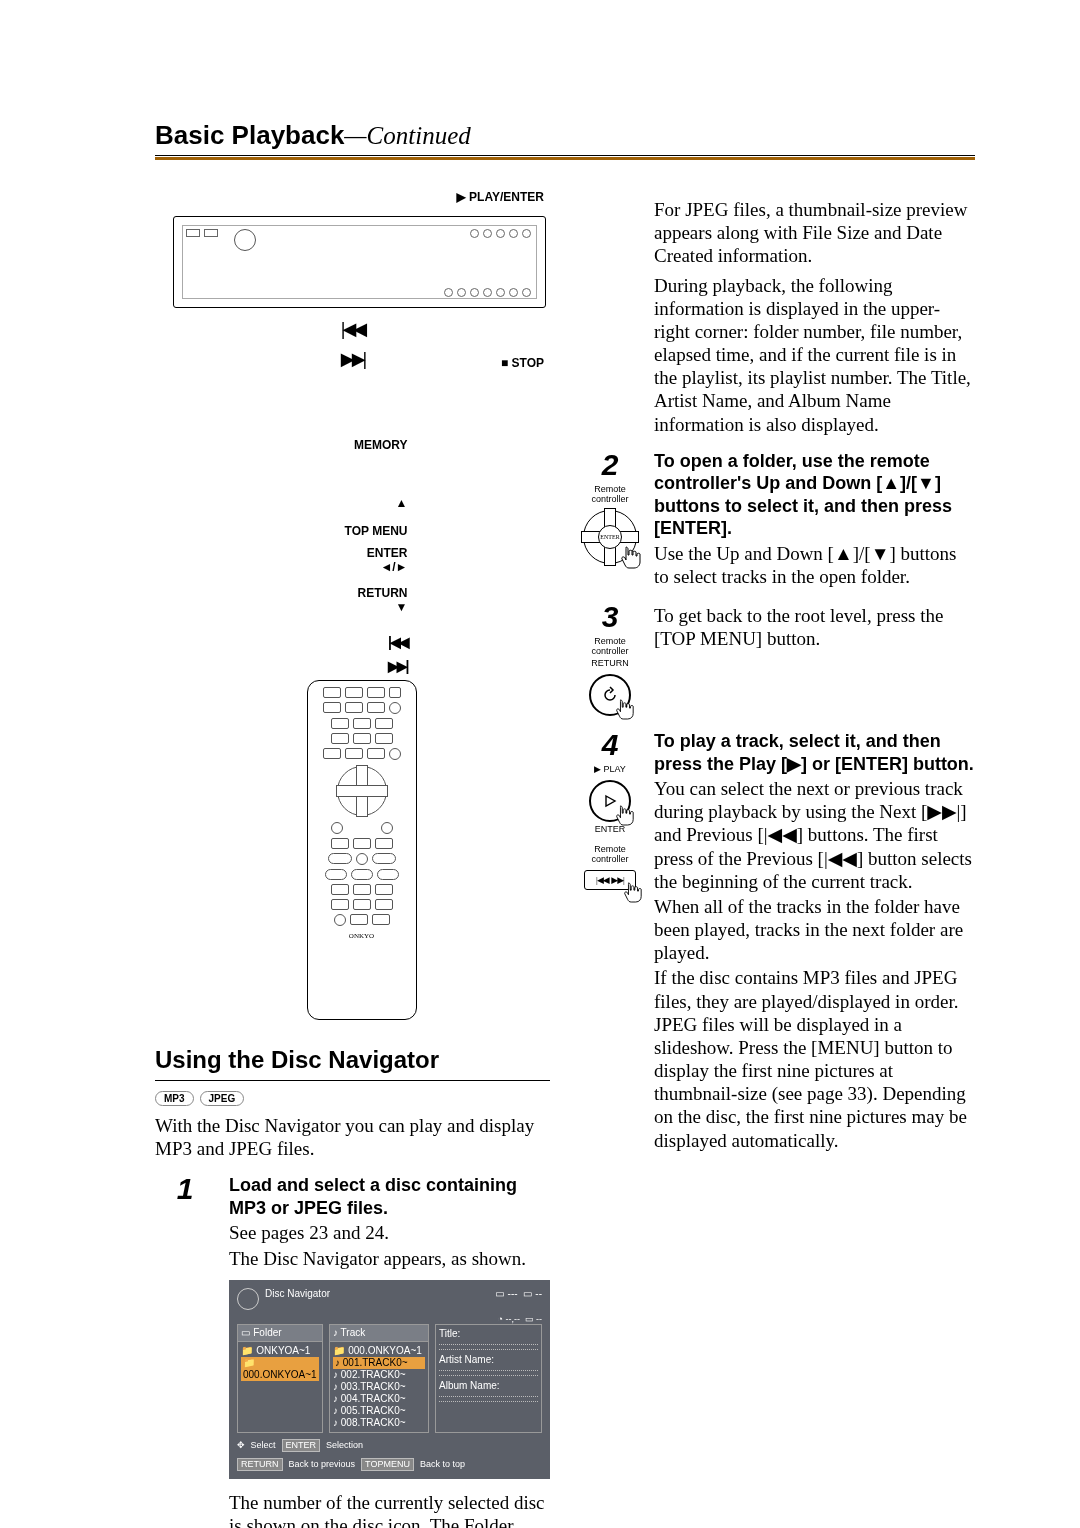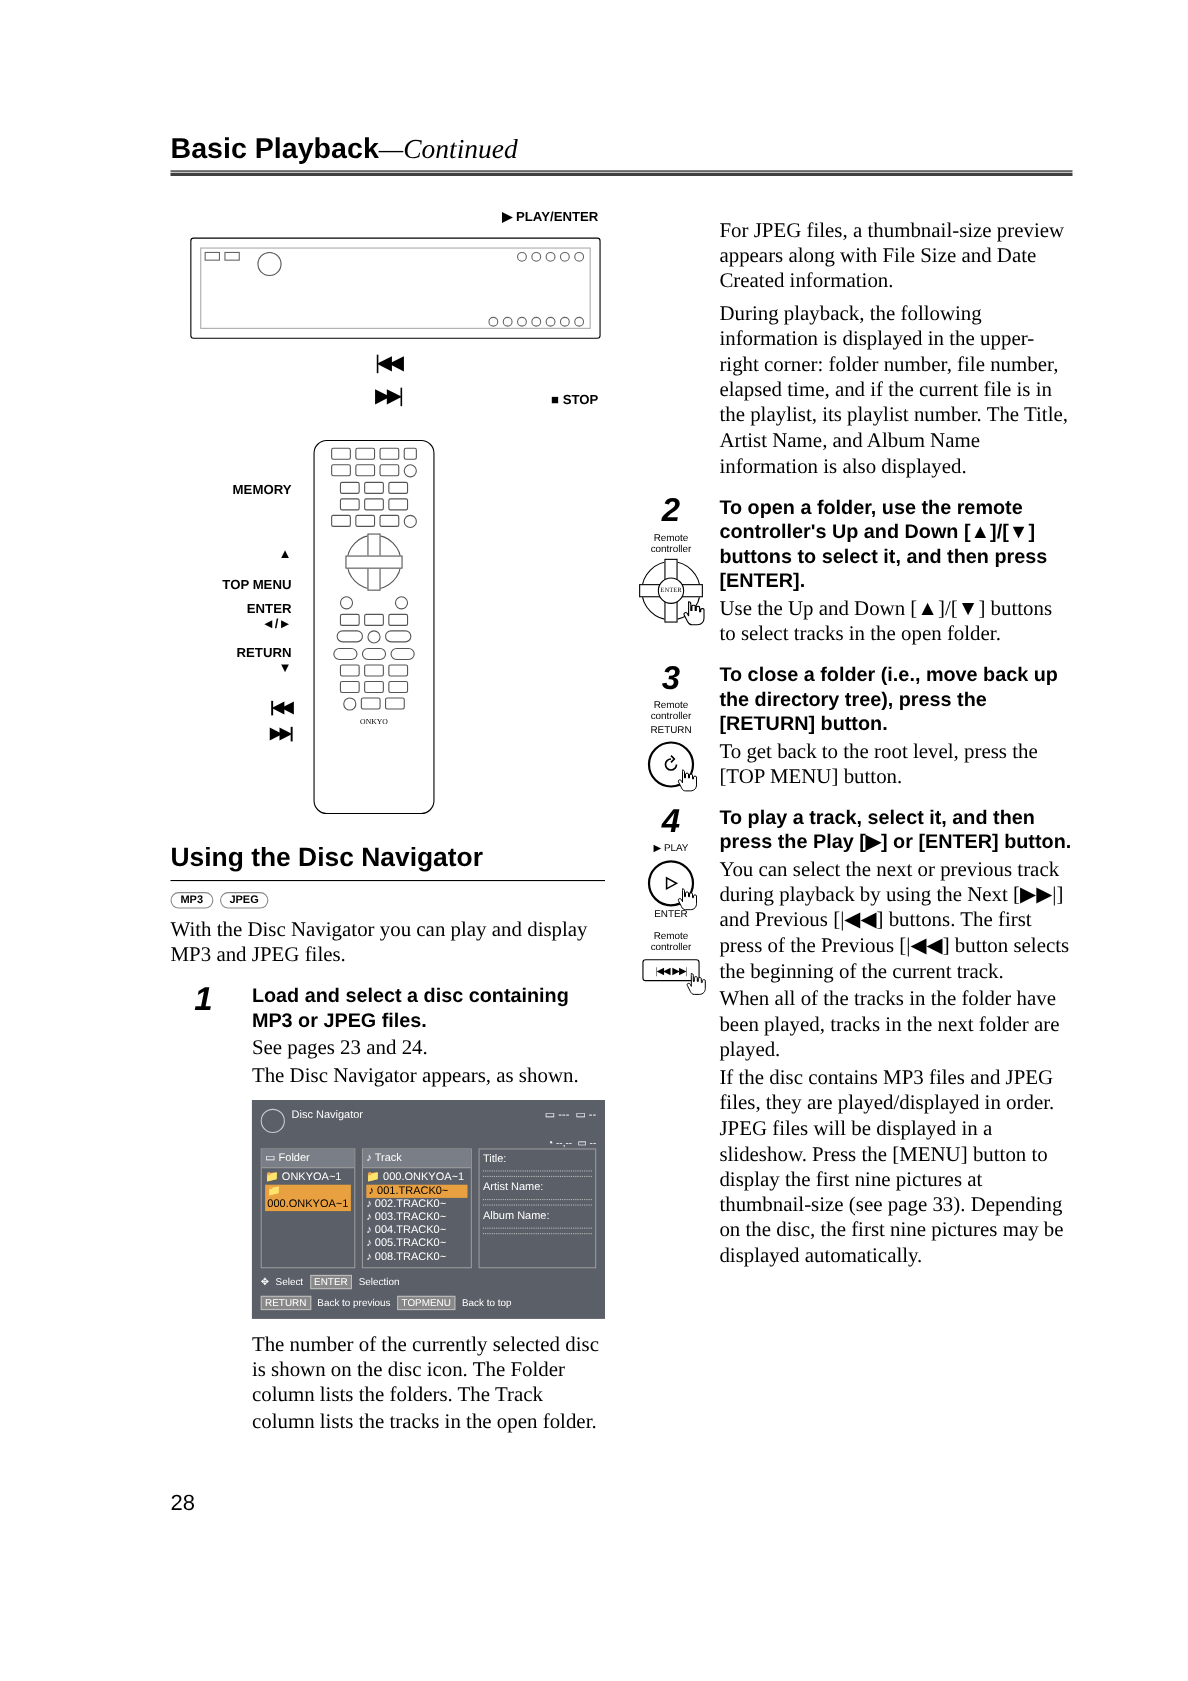--- a/index.html
+++ b/index.html
@@ -8,21 +8,21 @@
     background: #fff;
     font-family: "Times New Roman", Times, serif;
     color: #000;
     width: 1080px;
   }
   .page {
     padding: 120px 105px 60px 155px;
     box-sizing: border-box;
   }
   .header-line {
-    border-bottom: 3px solid #404040;
+    border-bottom: 3px solid #a16207;
     padding-bottom: 1px;
     margin-bottom: 14px;
   }
   .header-line-inner {
     border-bottom: 1px solid #000;
     padding-bottom: 4px;
     display: flex;
     align-items: baseline;
   }
   .header-title {
@@ -138,23 +138,24 @@
   }
   .device-inner {
     position:absolute; left:8px; right:8px; top:8px; bottom:8px;
     border:1px solid #aaa;
   }
   .device-row { position:absolute; display:flex; gap:4px;}
   .dot { width:7px; height:7px; border:1px solid #666; border-radius:50%; }
   .mini { width:12px; height:6px; border:1px solid #666; }
 
   .remote-wrap {
-    display:flex; align-items:flex-start; gap:20px;
+    display:flex; align-items:center; gap:6px;
     margin-top: 30px;
     margin-left: 18px;
+    flex-direction: column;
   }
   .remote-labels {
     width: 92px;
     font-family: Arial, Helvetica, sans-serif;
     font-weight: bold;
     font-size: 12px;
     text-align: right;
     display:flex; flex-direction:column; gap:26px;
     padding-top: 38px;
   }
@@ -496,21 +497,20 @@
                 </svg>
               <div class="finger">
                 <svg width="20" height="22" viewBox="0 0 22 24">
                     <path d="M6 2c1 0 2 1 2 2v6h1V6c0-1 3-1 3 0v4h1V7c0-1 3-1 3 0v4h1V9c0-1 3-1 3 0v8c0 3-2 6-6 6H9c-2 0-3-1-4-3l-3-6c-1-2 2-3 3-1l1 2V4c0-1 0-2 0-2z" fill="#fff" stroke="#000"></path>
                   </svg>
               </div>
             </div>
           </div>
         </div>
         <div class="step-body">
-          <div class="step-bold">To close a folder (i.e., move back up the directory tree), press the [RETURN] button.</div>
           <div class="step-text">To get back to the root level, press the [TOP MENU] button.</div>
         </div>
       </div>
 
       <div class="step-row">
         <div class="step-num-col">
           <div class="step-num">4</div>
           <div class="step-icon-label" style="margin-top:4px;">
             <span class="blocksym play-icon"></span>
             <span>PLAY</span>

